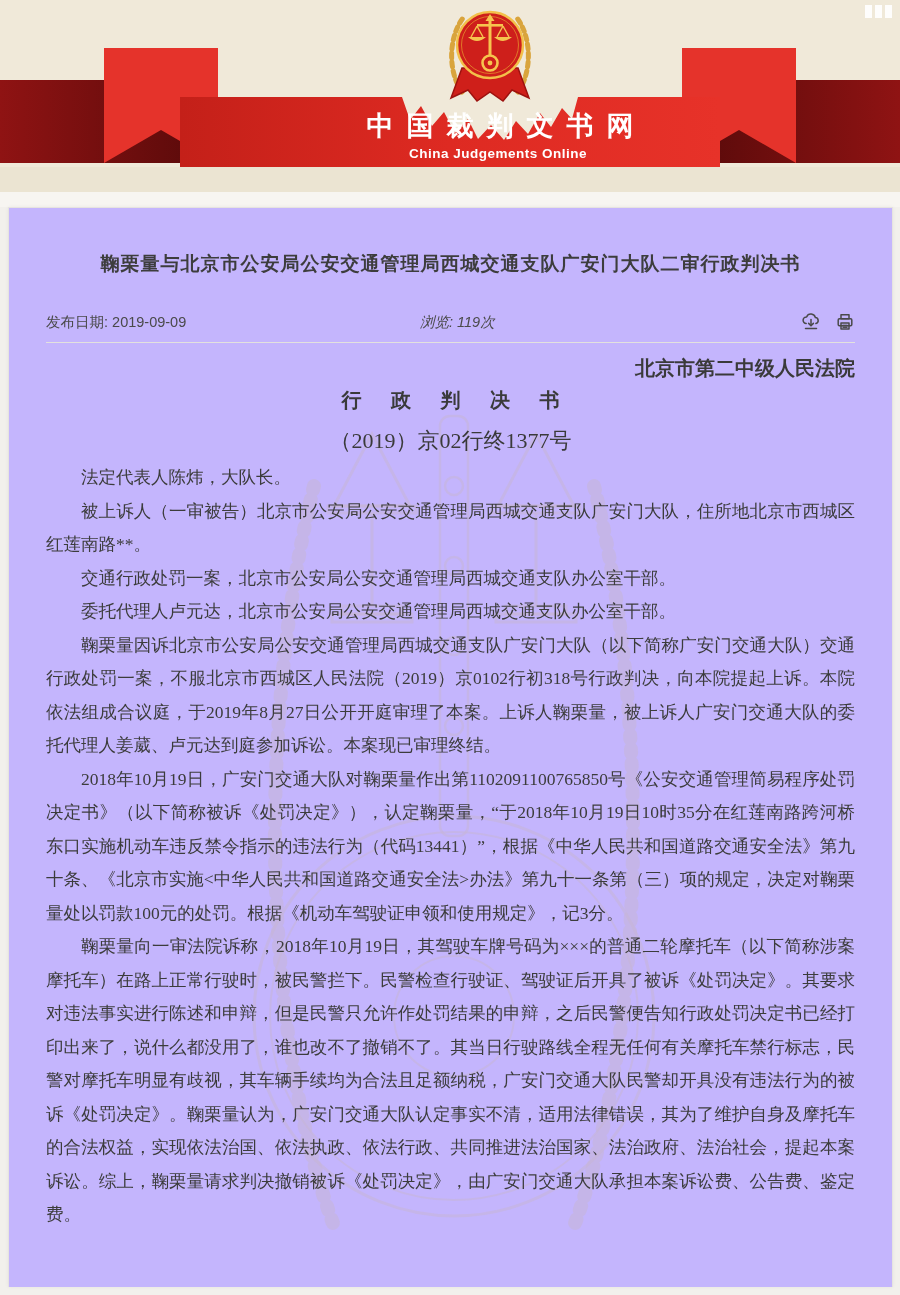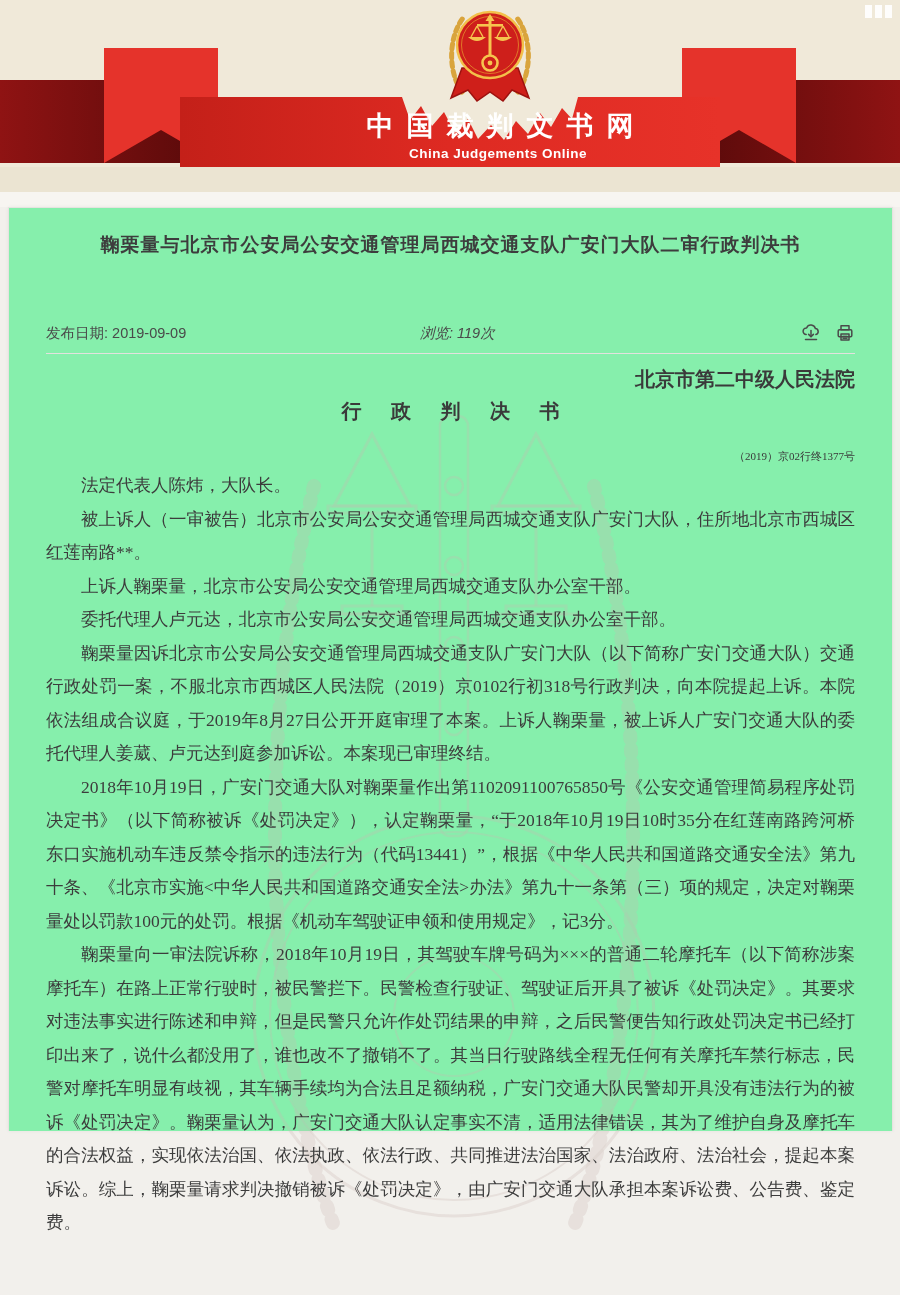--- a/index.html
+++ b/index.html
@@ -17,46 +17,46 @@
   .site-title{
     position:absolute;left:100px;right:0;top:108px;text-align:center;
     color:#fff;font-size:27px;font-weight:700;letter-spacing:13px;text-indent:13px;
   }
   .site-subtitle{
     position:absolute;left:96px;right:0;top:146px;text-align:center;
     color:#fff;font-size:13.5px;font-weight:700;letter-spacing:.5px;
   }
   
   .card{
-    position:relative;margin:0 7px 0 8px;background:#86efac;
+    position:relative;margin:0 7px 0 8px;background:#c4b5fd;
     border:1px solid #e6e3e0;border-bottom:none;
-    height:924px;box-sizing:border-box;
-    padding:24px 37px 0 37px;
+    height:1080px;box-sizing:border-box;
+    padding:43px 37px 0 37px;
     box-shadow:0 0 4px rgba(0,0,0,.05);
   }
   .watermark{position:absolute;left:235px;top:168px;opacity:.5;pointer-events:none;}
   .doc-title{
     position:relative;z-index:2;text-align:center;font-size:19px;font-weight:700;
     color:#3d3d3d;letter-spacing:1px;margin:0;
   }
   .meta{
-    position:relative;z-index:2;margin-top:64px;display:flex;align-items:center;
+    position:relative;z-index:2;margin-top:34px;display:flex;align-items:center;
     font-size:14.5px;color:#4a4a4a;height:22px;
   }
   .meta .views{position:absolute;left:374px;font-style:italic;}
   .meta .icons{margin-left:auto;display:flex;gap:14px;align-items:center;}
   .icon-btn{width:20px;height:20px;cursor:pointer;display:block;background:none;border:none;padding:0;}
   .divider{border:none;border-top:1px solid #e3e1de;margin:9px 0 0 0;}
   .court{position:relative;z-index:2;margin-top:12px;text-align:right;
     font-size:20px;font-weight:700;color:#3a3a3a;}
   .doctype{position:relative;z-index:2;margin-top:5px;text-align:center;
     font-size:20px;font-weight:700;color:#3a3a3a;letter-spacing:12px;text-indent:12px;}
-  .caseno{position:relative;z-index:2;margin-top:24px;text-align:right;
+  .caseno{position:relative;z-index:2;margin-top:12px;text-align:center;
     font-family:"Liberation Serif","DejaVu Serif",serif;
-    font-size:11px;color:#3a3a3a;}
+    font-size:22px;color:#3a3a3a;}
   .doc-body{
     position:relative;z-index:2;margin-top:5px;
     font-family:"Liberation Serif","DejaVu Serif",serif;
     font-size:17.5px;line-height:33.5px;color:#3c3c3c;text-align:justify;
   }
   .doc-body p{margin:0;text-indent:2em;}
 </style>
 </head>
 <body>
 
@@ -194,19 +194,19 @@
 
   <hr class="divider">
 
   <div class="court">北京市第二中级人民法院</div>
   <div class="doctype">行 政 判 决 书</div>
   <div class="caseno">（2019）京02行终1377号</div>
 
   <div class="doc-body" id="doc-body">
       <p>法定代表人陈炜，大队长。</p>
       <p>被上诉人（一审被告）北京市公安局公安交通管理局西城交通支队广安门大队，住所地北京市西城区红莲南路**。</p>
-      <p>上诉人鞠栗量，北京市公安局公安交通管理局西城交通支队办公室干部。</p>
+      <p>交通行政处罚一案，北京市公安局公安交通管理局西城交通支队办公室干部。</p>
       <p>委托代理人卢元达，北京市公安局公安交通管理局西城交通支队办公室干部。</p>
       <p>鞠栗量因诉北京市公安局公安交通管理局西城交通支队广安门大队（以下简称广安门交通大队）交通行政处罚一案，不服北京市西城区人民法院（2019）京0102行初318号行政判决，向本院提起上诉。本院依法组成合议庭，于2019年8月27日公开开庭审理了本案。上诉人鞠栗量，被上诉人广安门交通大队的委托代理人姜葳、卢元达到庭参加诉讼。本案现已审理终结。</p>
       <p>2018年10月19日，广安门交通大队对鞠栗量作出第1102091100765850号《公安交通管理简易程序处罚决定书》（以下简称被诉《处罚决定》），认定鞠栗量，“于2018年10月19日10时35分在红莲南路跨河桥东口实施机动车违反禁令指示的违法行为（代码13441）”，根据《中华人民共和国道路交通安全法》第九十条、《北京市实施&lt;中华人民共和国道路交通安全法&gt;办法》第九十一条第（三）项的规定，决定对鞠栗量处以罚款100元的处罚。根据《机动车驾驶证申领和使用规定》，记3分。</p>
       <p>鞠栗量向一审法院诉称，2018年10月19日，其驾驶车牌号码为×××的普通二轮摩托车（以下简称涉案摩托车）在路上正常行驶时，被民警拦下。民警检查行驶证、驾驶证后开具了被诉《处罚决定》。其要求对违法事实进行陈述和申辩，但是民警只允许作处罚结果的申辩，之后民警便告知行政处罚决定书已经打印出来了，说什么都没用了，谁也改不了撤销不了。其当日行驶路线全程无任何有关摩托车禁行标志，民警对摩托车明显有歧视，其车辆手续均为合法且足额纳税，广安门交通大队民警却开具没有违法行为的被诉《处罚决定》。鞠栗量认为，广安门交通大队认定事实不清，适用法律错误，其为了维护自身及摩托车的合法权益，实现依法治国、依法执政、依法行政、共同推进法治国家、法治政府、法治社会，提起本案诉讼。综上，鞠栗量请求判决撤销被诉《处罚决定》，由广安门交通大队承担本案诉讼费、公告费、鉴定费。</p>
     </div>
 </div>
 
 </body></html>

